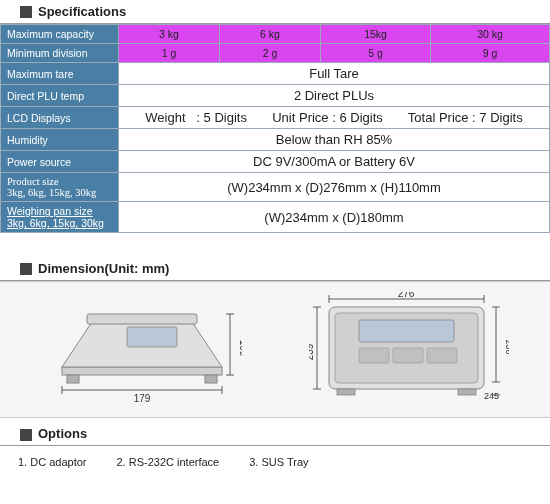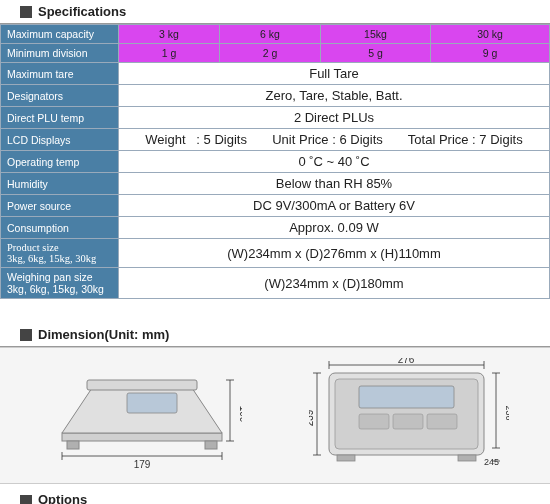--- a/index.html
+++ b/index.html
@@ -104,63 +104,51 @@
       <td class="value-col">5 g</td>
       <td class="value-col">9 g</td>
     </tr>
 
     <tr>
       <td class="label-col">Maximum tare</td>
       <td class="value-wide" colspan="4">Full Tare</td>
     </tr>
 
 
-    <tr>
-      <td class="label-col">Designators</td>
-      <td class="value-wide" colspan="4">Zero, Tare, Stable, Batt.</td>
-    </tr>
 
     <tr>
       <td class="label-col">Direct PLU temp</td>
       <td class="value-wide" colspan="4">2 Direct PLUs</td>
     </tr>
 
     <tr>
       <td class="label-col">LCD Displays</td>
       <td class="value-wide" colspan="4">Weight &nbsp; : 5 Digits &nbsp;&nbsp;&nbsp;&nbsp;&nbsp; Unit Price : 6 Digits &nbsp;&nbsp;&nbsp;&nbsp;&nbsp; Total Price : 7 Digits</td>
     </tr>
 
-    <tr>
-      <td class="label-col">Operating temp</td>
-      <td class="value-wide" colspan="4">0 ˚C ~ 40 ˚C</td>
-    </tr>
 
     <tr>
       <td class="label-col">Humidity</td>
       <td class="value-wide" colspan="4">Below than RH 85%</td>
     </tr>
 
     <tr>
       <td class="label-col">Power source</td>
       <td class="value-wide" colspan="4">DC 9V/300mA or Battery 6V</td>
     </tr>
 
-    <tr>
-      <td class="label-col">Consumption</td>
-      <td class="value-wide" colspan="4">Approx. 0.09 W</td>
-    </tr>
 
     <tr>
       <td class="label-col" style="white-space:pre-line;font-family:Liberation Serif, serif;">Product size
 3kg, 6kg, 15kg, 30kg</td>
       <td class="value-wide" colspan="4">(W)234mm x (D)276mm x (H)110mm</td>
     </tr>
 
     <tr>
-      <td class="label-col" style="white-space:pre-line;">Weighing pan size
+      <td class="label-col" style="white-space:pre-line;text-decoration:underline;">Weighing pan size
 3kg, 6kg, 15kg, 30kg</td>
       <td class="value-wide" colspan="4">(W)234mm x (D)180mm</td>
     </tr>
   </tbody>
 </table>
 
 <div class="section-header" style="margin-top:24px;">
   <div class="sq-icon"></div>
   <span>Dimension(Unit: mm)</span>
 </div>

